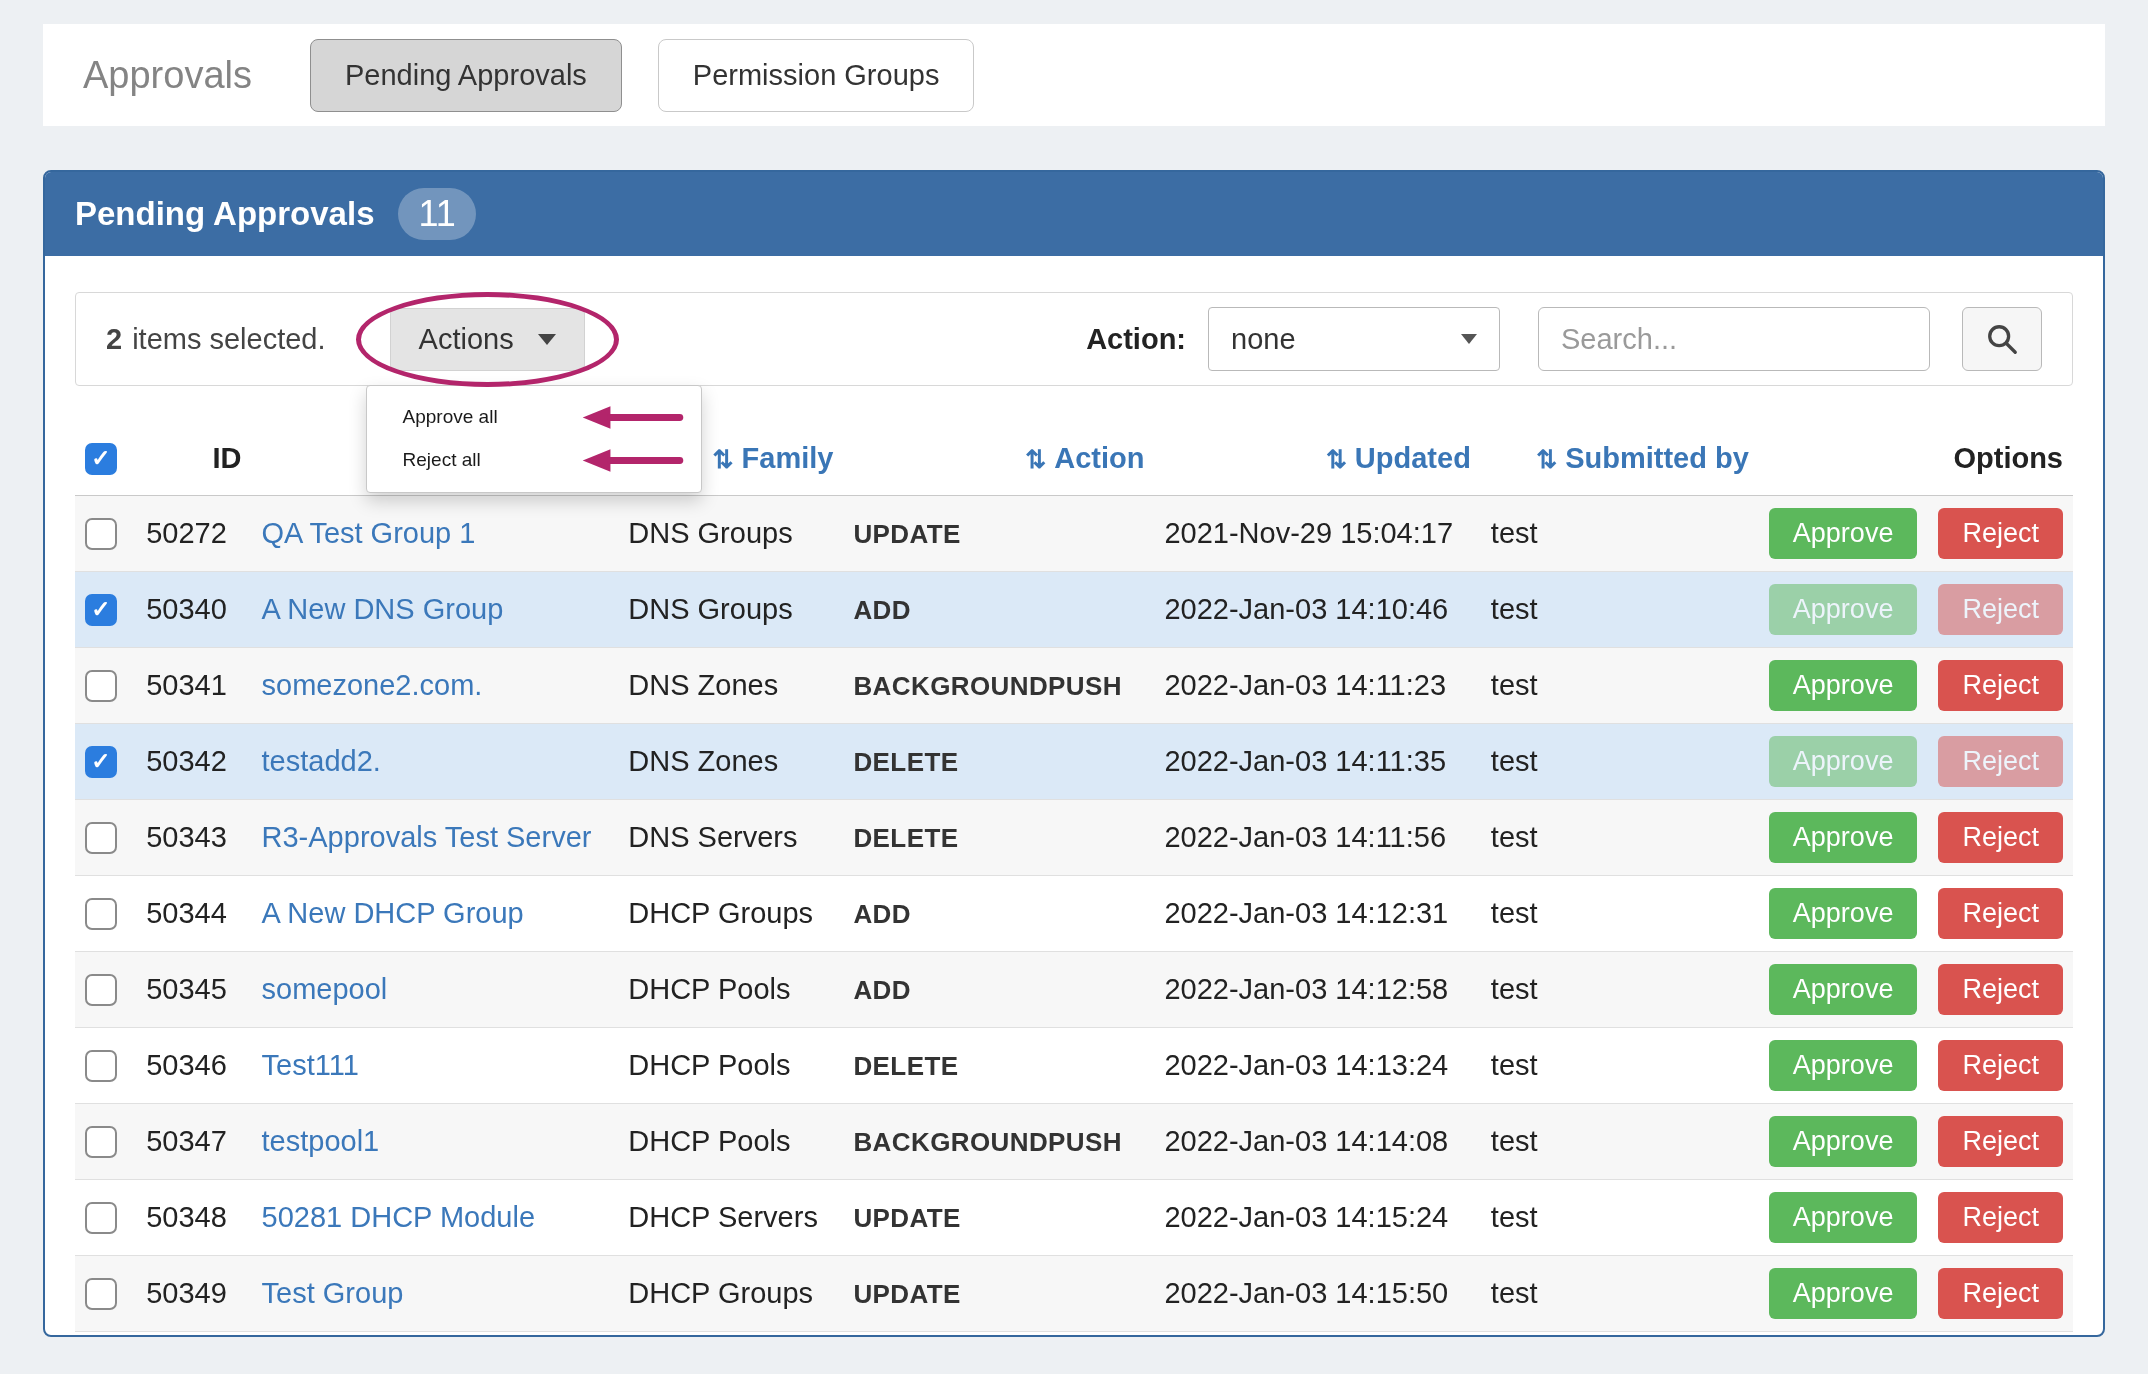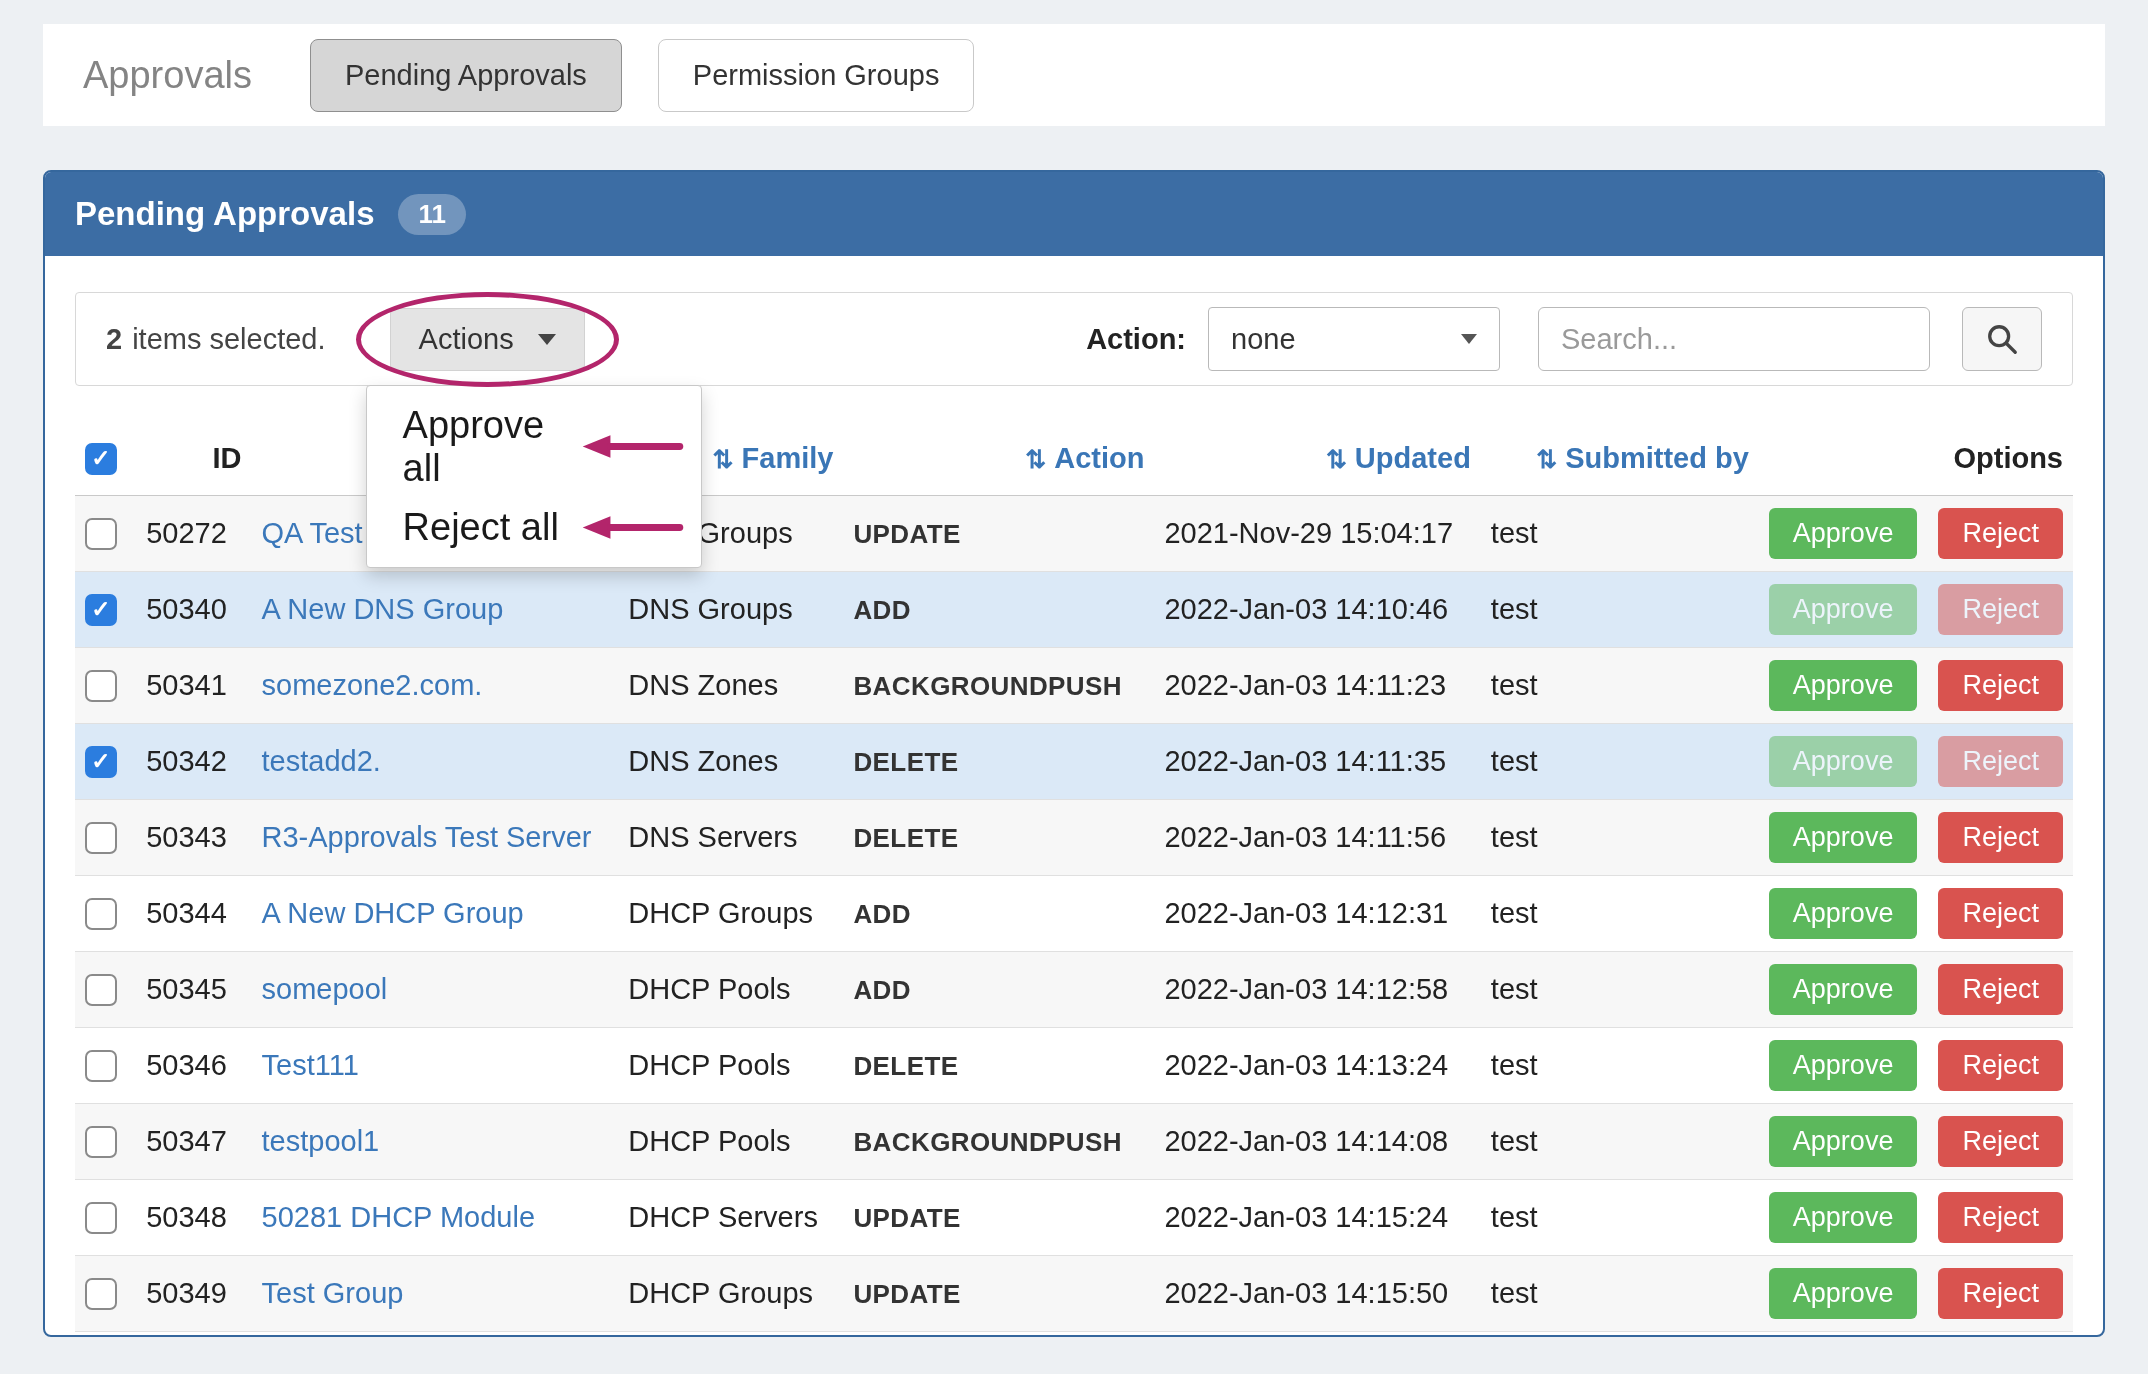--- a/index.html
+++ b/index.html
@@ -13,42 +13,42 @@
   .tab-btn { font-family:inherit; font-size:29px; color:#333; background:#fff; border:1px solid #c9c9c9;
              border-radius:8px; padding:19px 34px; margin-right:36px; cursor:pointer; }
   .tab-btn.active { background:#d6d6d6; border-color:#8f8f8f; }
 
   
   .panel { position:absolute; left:43px; right:43px; top:170px; bottom:37px; background:#fff;
            border:2px solid #35679d; border-radius:8px; }
   .panel-header { height:84px; background:#3c6da4; border-radius:6px 6px 0 0; display:flex;
                   align-items:center; gap:24px; padding:0 30px; }
   .panel-title { color:#fff; font-size:33px; font-weight:bold; }
-  .count-badge { background:rgba(255,255,255,.28); color:#fff; font-size:26px; font-weight:bold;
+  .count-badge { background:rgba(255,255,255,.28); color:#fff; font-size:36px; font-weight:normal;
                  padding:5px 20px; border-radius:26px; }
   .panel-body { padding:36px 30px 0; }
 
   
   .toolbar { border:1px solid #d8d8d8; border-radius:4px; display:flex; align-items:center;
              justify-content:space-between; padding:14px 30px; position:relative; }
   .toolbar-left { display:flex; align-items:center; font-size:29px; color:#444; }
   .selected-count { font-weight:bold; margin-right:10px; }
   .actions-wrap { position:relative; margin-left:64px; }
   .actions-btn { font-family:inherit; background:#e4e4e4; border:1px solid #d2d2d2; border-radius:6px;
                  font-size:29px; color:#333; padding:14px 28px; display:flex; align-items:center;
                  gap:24px; cursor:pointer; }
   .caret-down { width:0; height:0; border-left:9px solid transparent; border-right:9px solid transparent;
                 border-top:11px solid #444; }
   .annot-ellipse { position:absolute; left:-34px; right:-34px; top:-16px; bottom:-16px;
                    border:5px solid #b3256b; border-radius:50%; pointer-events:none; z-index:60; }
   .dropdown-menu { position:absolute; top:calc(100% + 14px); left:-24px; width:336px; background:#fff;
                    border:1px solid #c8c8c8; border-radius:4px; box-shadow:0 8px 18px rgba(0,0,0,.18);
                    padding:10px 0; margin:0; list-style:none; z-index:50; }
   .menu-item { display:flex; align-items:center; justify-content:space-between; gap:14px;
-               padding:8px 16px 8px 36px; font-size:38px; color:#1a1a1a; cursor:pointer; }
+               padding:8px 16px 8px 36px; font-size:19px; color:#1a1a1a; cursor:pointer; }
   .annot-arrow { width:104px; height:27px; flex:none; }
 
   .toolbar-right { display:flex; align-items:center; gap:22px; }
   .action-label { font-size:29px; font-weight:bold; color:#222; }
   .select-box { width:292px; height:64px; background:#fff; border:1px solid #b9b9b9; border-radius:4px;
                 display:flex; align-items:center; justify-content:space-between; padding:0 22px;
                 font-size:29px; color:#333; cursor:pointer; margin-right:16px; }
   .select-caret { width:0; height:0; border-left:8px solid transparent; border-right:8px solid transparent;
                   border-top:10px solid #555; }
   .search-input { width:392px; height:64px; border:1px solid #b9b9b9; border-radius:6px; font-size:29px;

